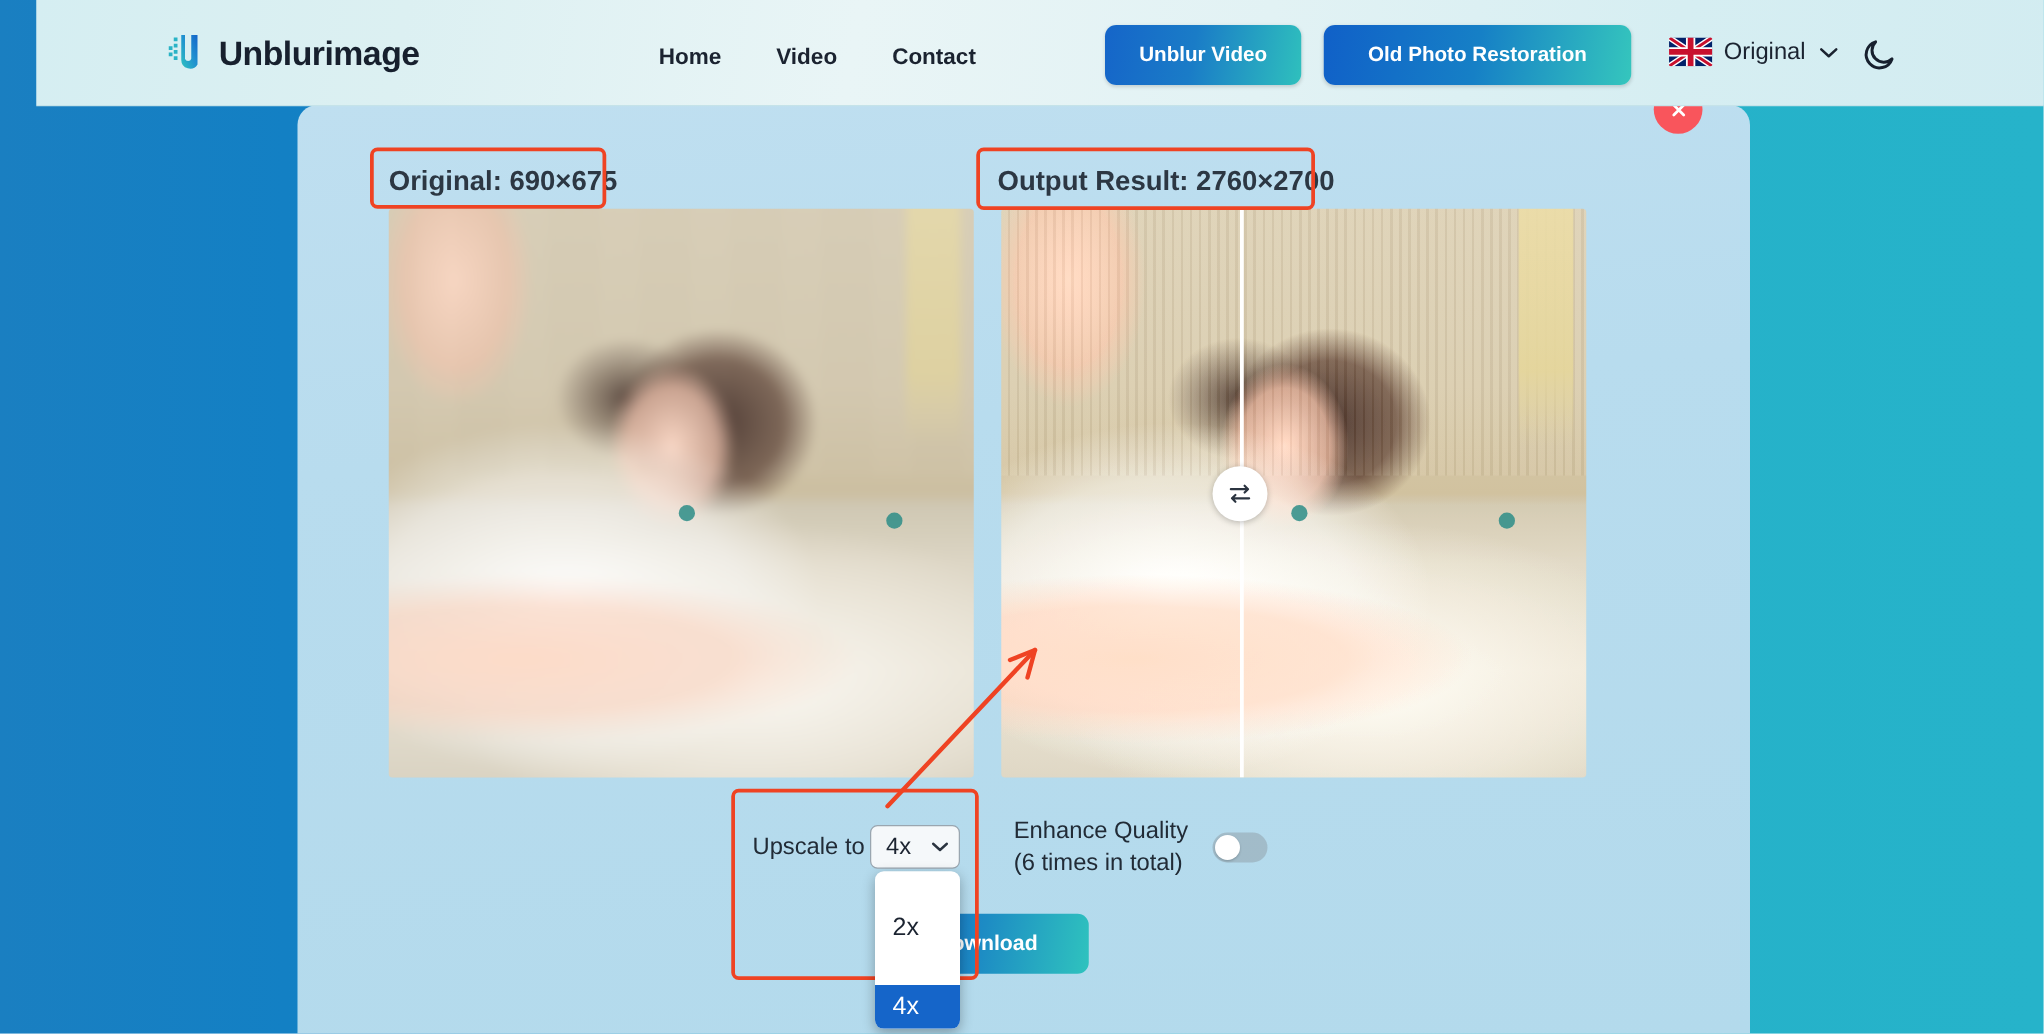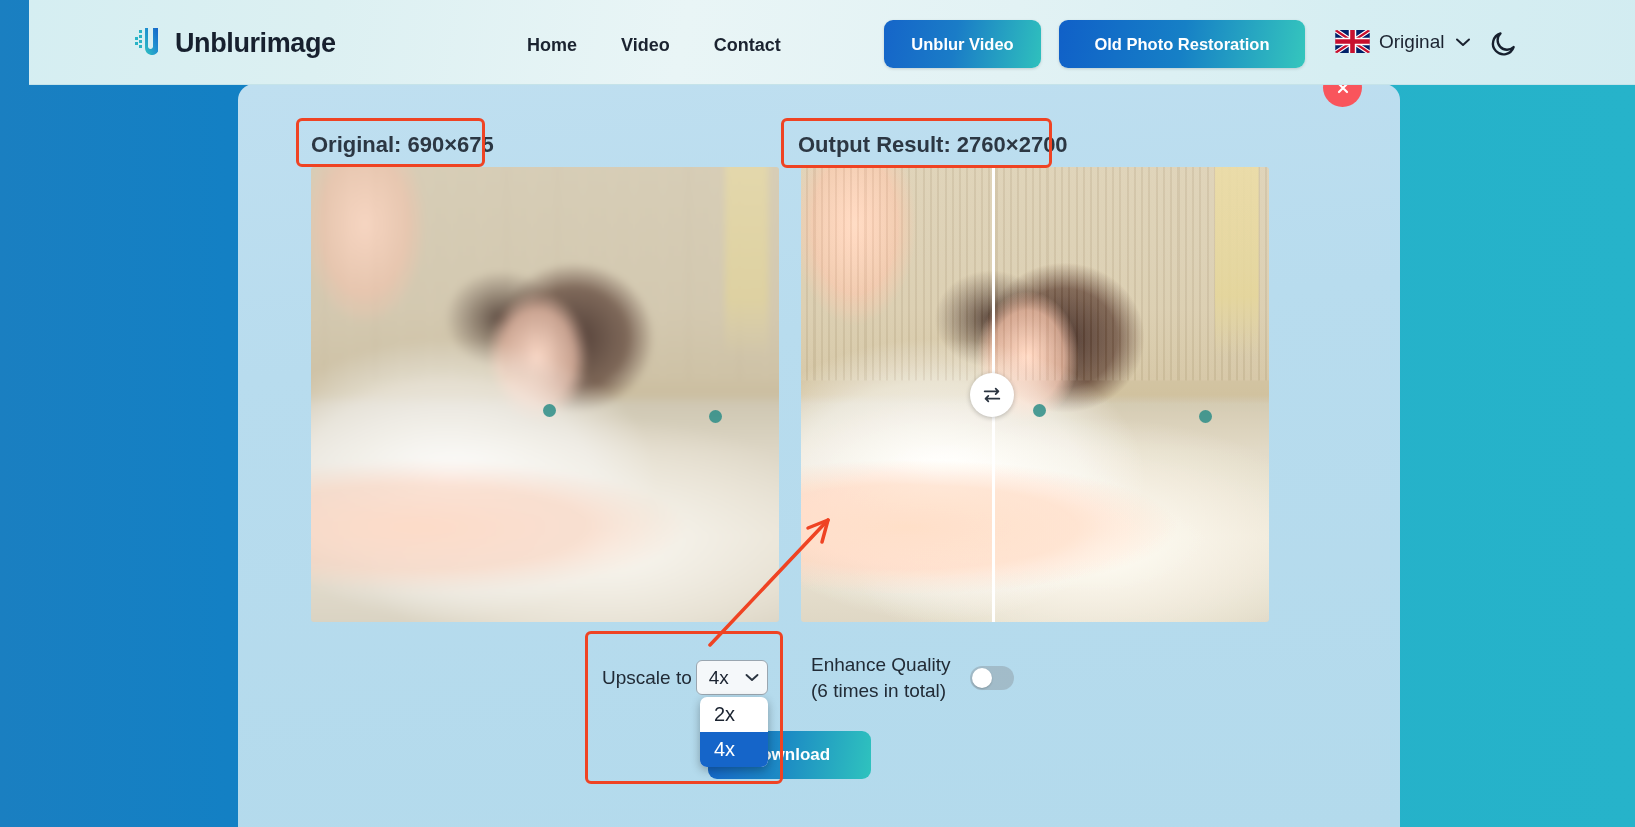--- a/index.html
+++ b/index.html
@@ -186,21 +186,21 @@
   #upscale-select svg { width: 14px; height: 9px; display: block; }
 
   
   #upscale-options {
     position: absolute; left: 700px; top: 697px; width: 68px;
     background: #ffffff; border-radius: 7px; z-index: 30;
     box-shadow: 0 3px 10px rgba(0,0,0,.3); overflow: hidden;
   }
   .option-item {
     height: 35px; display: flex; align-items: center; padding-left: 14px;
-    font-size: 20px; color: #1b2330; cursor: pointer;
+    font-size: 20px; color: #1b2330; cursor: pointer; margin-top: 28px;
   }
   .option-item.selected { background: #1565c9; color: #ffffff; }
 
   
   #enhance-block {
     position: absolute; left: 791px; top: 652px; z-index: 20;
     display: flex; align-items: center; gap: 20px; margin-left: 20px;
   }
   #enhance-text { font-size: 19px; color: #212b36; line-height: 26px; }
   #enhance-toggle {

